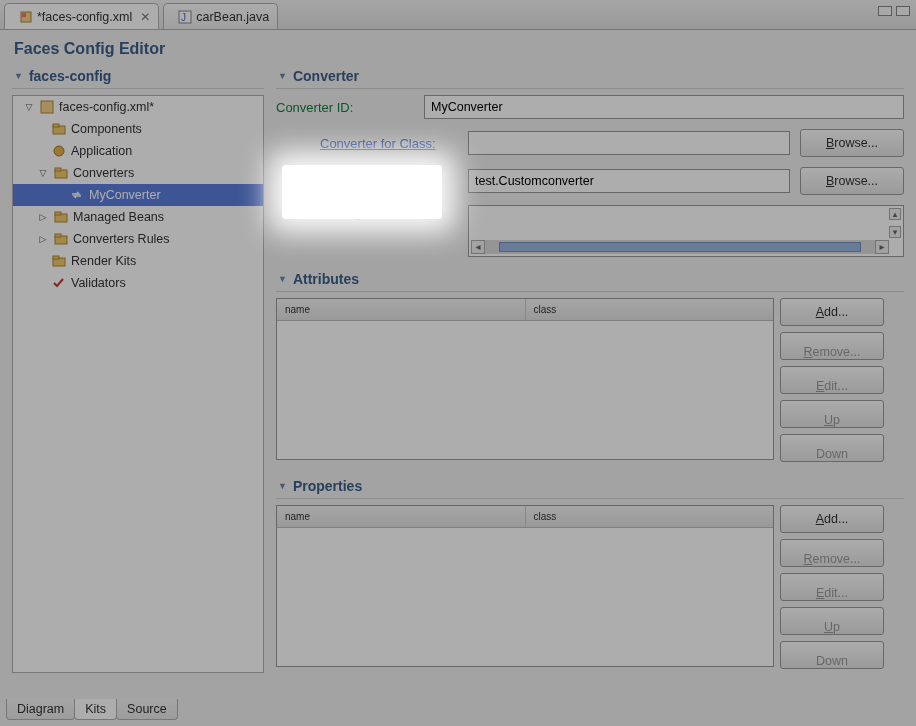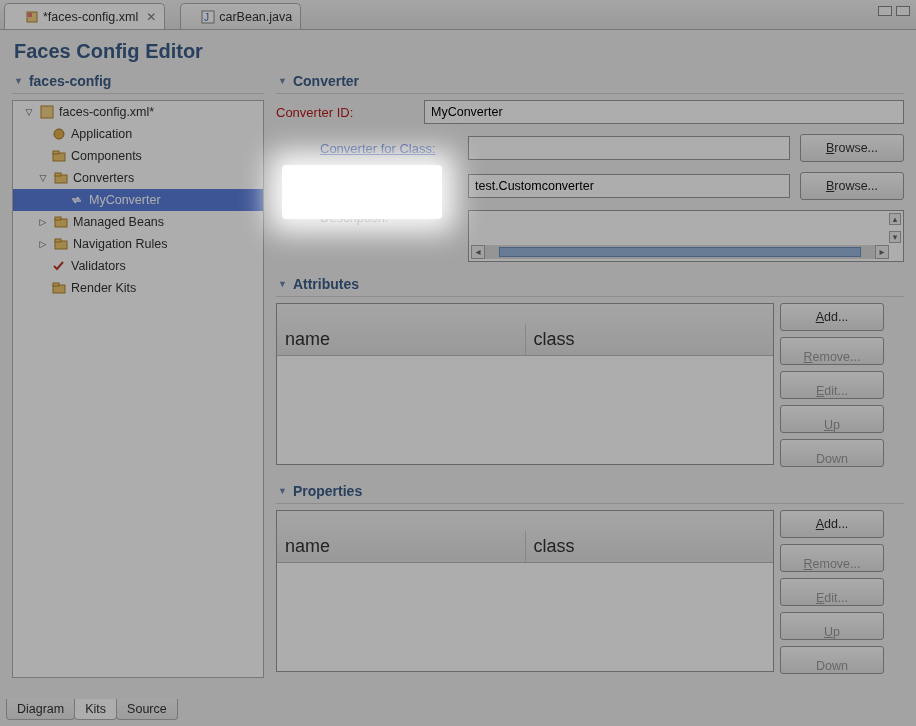--- a/index.html
+++ b/index.html
@@ -35,44 +35,44 @@
     border-bottom: 1px solid #b0b0b0;
     background: linear-gradient(#f4f4f4,#e3e3e3);
     padding-left: 4px;
     position: relative;
   }
   .tab {
     display: flex;
     align-items: center;
     gap: 4px;
     height: 26px;
-    padding: 0 8px 0 20px;
+    padding: 0 8px 0 14px;
     background: linear-gradient(#fdfdfd,#ececec);
     border: 1px solid #b0b0b0;
     border-bottom: none;
     border-radius: 5px 5px 0 0;
-    margin-right: 15px;
+    margin-right: 4px;
     font-size: 12.5px;
     cursor: pointer;
   }
   .tab.active { background: #fff; }
   .tab .ico { width: 14px; height: 14px; display:flex; align-items:center; justify-content:center; }
   .tab-close { font-size: 12px; color: #777; margin-left: 4px; }
   .win-controls {
     position: absolute;
     right: 6px;
     top: 6px;
     display: flex;
     gap: 4px;
   }
   .win-controls span {
     width: 14px; height: 10px; border: 1px solid #888; background: #f8f8f8; display:block;
   }
   .editor-title {
-    font-size: 20px;
+    font-size: 16px;
     font-weight: bold;
     color: #3b5d8a;
     padding: 10px 14px 6px 14px;
   }
   .editor-body {
     display: flex;
     gap: 12px;
     padding: 0 12px 6px 12px;
     height: 628px;
   }
@@ -110,21 +110,21 @@
   .tico { width:16px; height:16px; display:flex; align-items:center; justify-content:center; }
   .form-row {
     display: flex;
     align-items: center;
     gap: 10px;
     margin-bottom: 10px;
   }
   .form-label {
     width: 138px;
     font-size: 13px;
-    color: #b91c1c;
+    color: #15803d;
     flex-shrink: 0;
   }
   .form-label.link { color: #2a56c6; text-decoration: underline; cursor: pointer; margin-left: 44px; }
   .form-input {
     flex: 1;
     height: 24px;
     border: 1px solid #999;
     background: #fff;
     padding: 0 6px;
     font-family: inherit;
@@ -167,21 +167,21 @@
     gap: 6px;
     margin-top: 4px;
   }
   .table {
     flex: 1;
     border: 1px solid #999;
     background: #fff;
     height: 162px;
   }
   .thead { display:flex; background:linear-gradient(#f4f4f4,#e2e2e2); border-bottom:1px solid #bbb; }
-  .th { flex:1; padding:5px 8px; border-right:1px solid #c8c8c8; font-size:18px;margin-top:20px; }
+  .th { flex:1; padding:5px 8px; border-right:1px solid #c8c8c8; font-size:10px; }
   .th:last-child { border-right:none; }
   .btn-col { display:flex; flex-direction:column; gap:6px; width:124px; }
   .bottom-tabs {
     position: absolute;
     left: 6px;
     bottom: 6px;
     display: flex;
   }
   .btab {
     border: 1px solid #b0b0b0;
@@ -243,34 +243,34 @@
           <svg width="16" height="16">
               <rect x="2" y="2" width="12" height="12" fill="#f5d18a" stroke="#b08830"></rect>
             </svg>
         </span>
         <span>faces-config.xml*</span>
       </div>
 
       <div class="tree-row" style="padding-left:38px">
         <span class="tico">
             <svg width="16" height="16">
-              <circle cx="8" cy="8" r="5" fill="#e4b24c" stroke="#a07820"></circle>
-            </svg>
-          </span>
-        <span>Application</span>
-      </div>
-      <div class="tree-row" style="padding-left:38px">
-        <span class="tico">
-            <svg width="16" height="16">
               <rect x="2" y="5" width="12" height="8" fill="#f2c96f" stroke="#b08830"></rect>
               <rect x="2" y="3" width="6" height="3" fill="#f2c96f" stroke="#b08830"></rect>
             </svg>
           </span>
         <span>Components</span>
       </div>
+      <div class="tree-row" style="padding-left:38px">
+        <span class="tico">
+            <svg width="16" height="16">
+              <circle cx="8" cy="8" r="5" fill="#e4b24c" stroke="#a07820"></circle>
+            </svg>
+          </span>
+        <span>Application</span>
+      </div>
       <div class="tree-row" style="padding-left:24px">
         <span class="tarrow">▽</span>
         <span class="tico">
             <svg width="16" height="16">
               <rect x="2" y="5" width="12" height="8" fill="#f2c96f" stroke="#b08830"></rect>
               <rect x="2" y="3" width="6" height="3" fill="#f2c96f" stroke="#b08830"></rect>
             </svg>
           </span>
         <span>Converters</span>
       </div>
@@ -293,38 +293,38 @@
         <span>Managed Beans</span>
       </div>
       <div class="tree-row" style="padding-left:24px">
         <span class="tarrow">▷</span>
         <span class="tico">
             <svg width="16" height="16">
               <rect x="2" y="5" width="12" height="8" fill="#f2c96f" stroke="#b08830"></rect>
               <rect x="2" y="3" width="6" height="3" fill="#f2c96f" stroke="#b08830"></rect>
             </svg>
           </span>
-        <span>Navigation Rules</span>
-      </div>
-      <div class="tree-row" style="padding-left:38px">
-        <span class="tico">
-            <svg width="16" height="16">
-              <path d="M3 8 l3 3 l6 -7" stroke="#c0392b" stroke-width="2" fill="none"></path>
-            </svg>
-          </span>
-        <span>Validators</span>
+        <span>Converters Rules</span>
       </div>
       <div class="tree-row" style="padding-left:38px">
         <span class="tico">
             <svg width="16" height="16">
               <rect x="2" y="5" width="12" height="8" fill="#f2c96f" stroke="#b08830"></rect>
               <rect x="2" y="3" width="6" height="3" fill="#f2c96f" stroke="#b08830"></rect>
             </svg>
           </span>
         <span>Render Kits</span>
+      </div>
+      <div class="tree-row" style="padding-left:38px">
+        <span class="tico">
+            <svg width="16" height="16">
+              <path d="M3 8 l3 3 l6 -7" stroke="#c0392b" stroke-width="2" fill="none"></path>
+            </svg>
+          </span>
+        <span>Validators</span>
       </div>
     </div>
   </div>
 
   <div class="right-panel">
     <div class="section-hdr">
       <span class="twist">▼</span>
       <span>Converter</span>
     </div>
 

